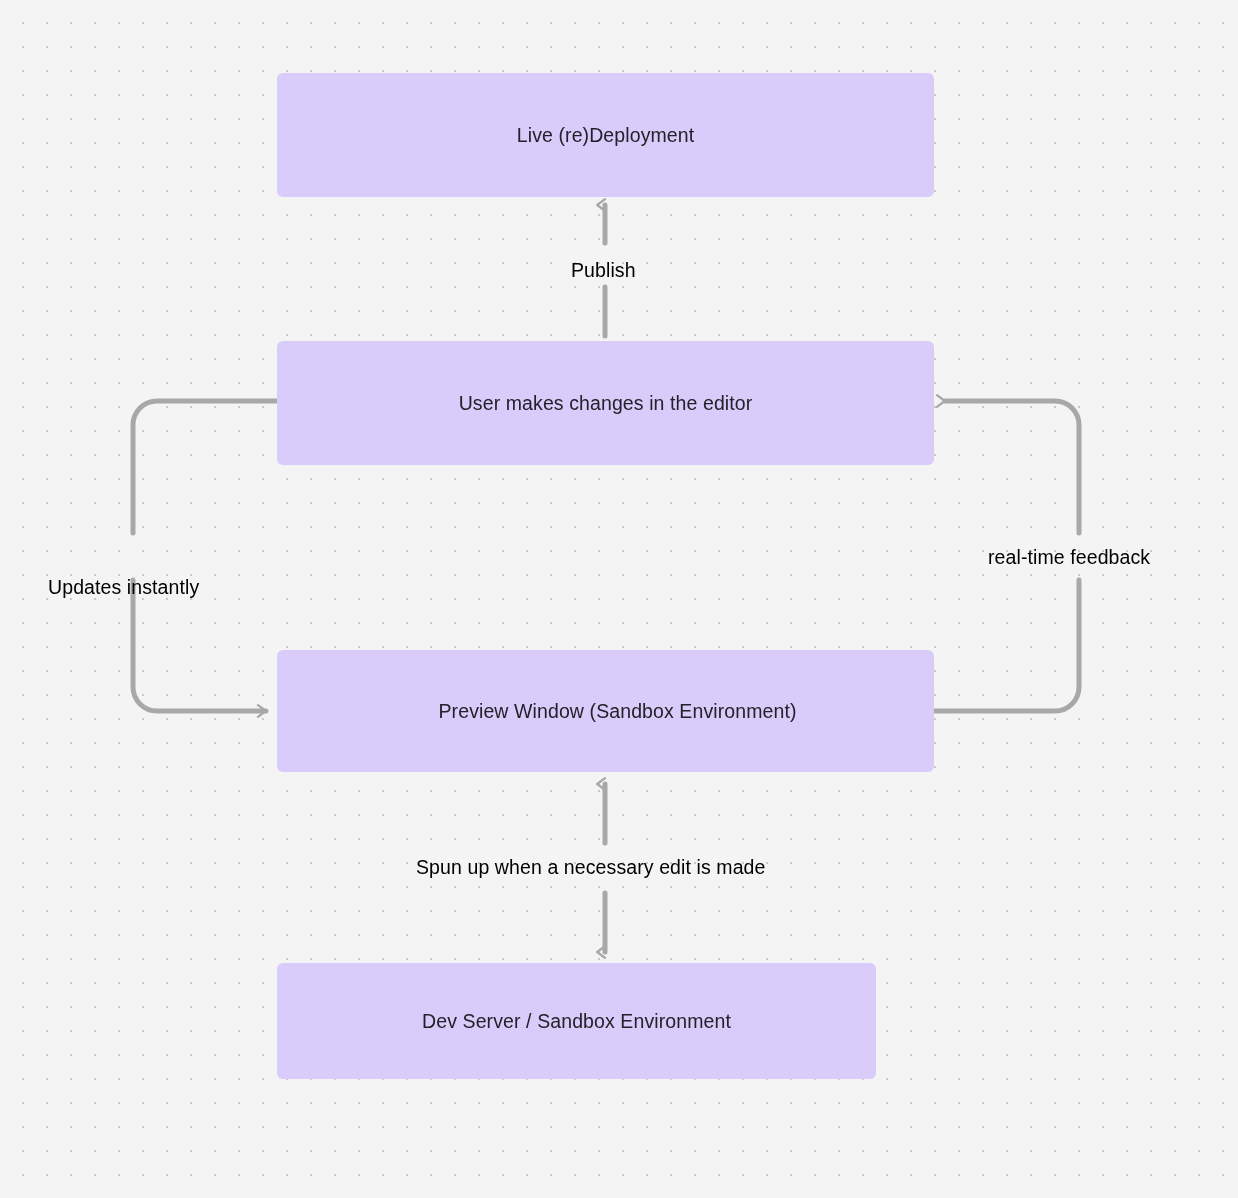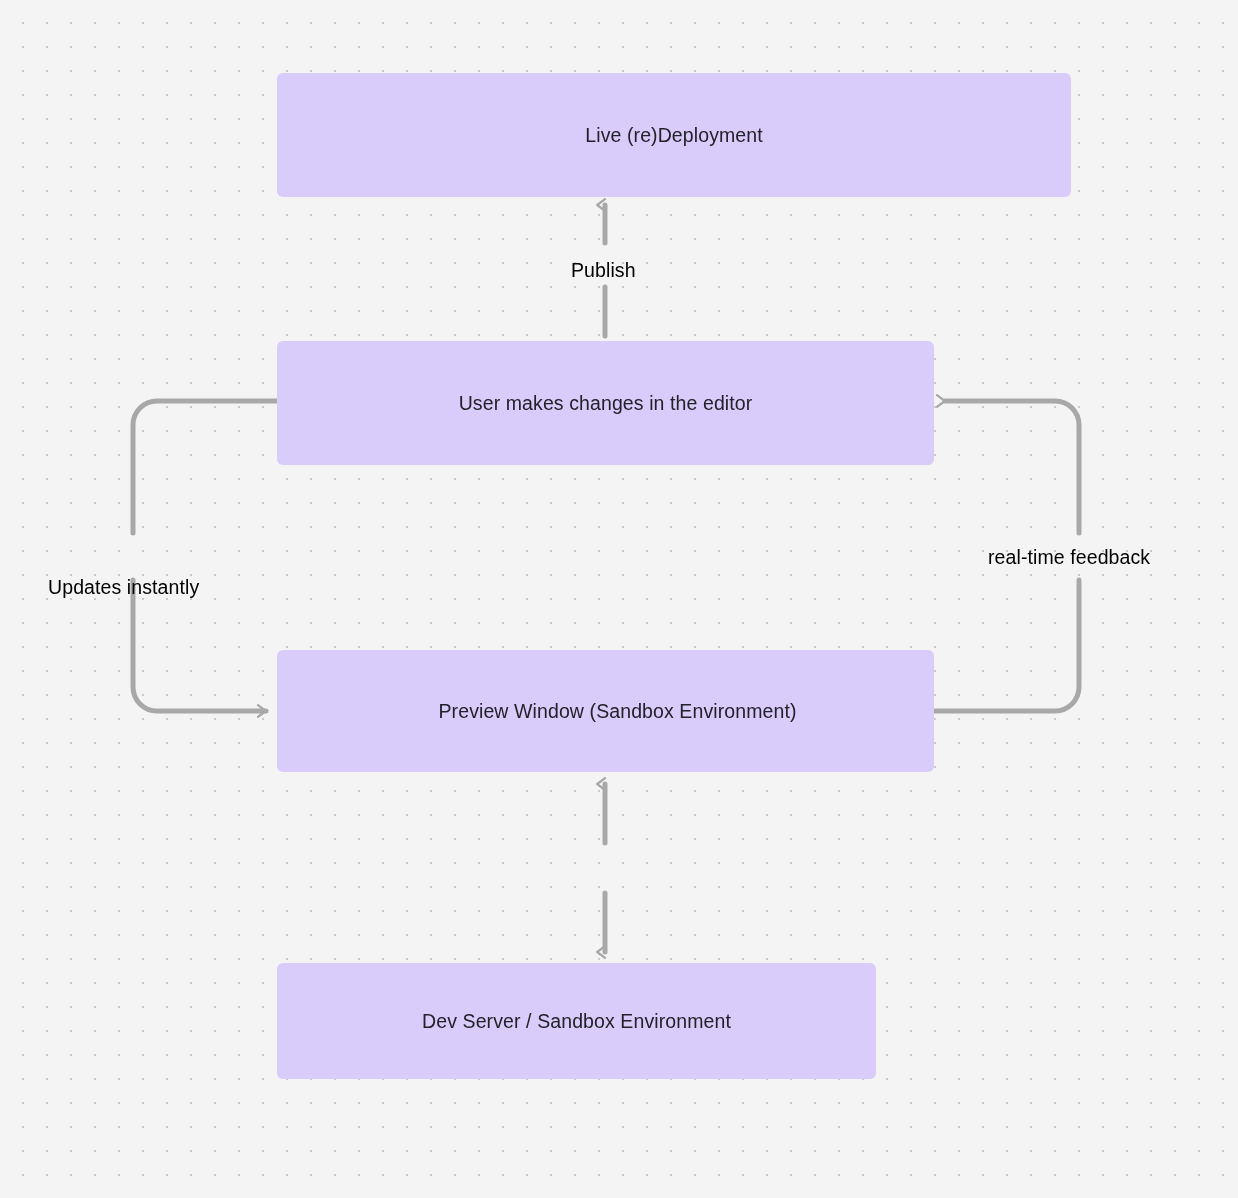--- a/index.html
+++ b/index.html
@@ -47,21 +47,21 @@
     font-size: 19.5px;
     letter-spacing: 0.1px;
   }
 
   .node-label {
     text-align: center;
     padding: 0 14px;
     white-space: nowrap;
   }
 
-  #node-live-deployment { left: 277px; top: 73px; width: 794px; height: 124px; }
+  #node-live-deployment { left: 277px; top: 73px; width: 657px; height: 124px; }
   #node-user-edits      { left: 277px; top: 341px; width: 657px; height: 124px; }
   #node-preview-window  { left: 277px; top: 650px; width: 657px; height: 122px; padding-left: 24px; }
   #node-dev-server      { left: 277px; top: 963px; width: 599px; height: 116px; }
 
   .edge-label {
     position: absolute;
     color: #000000;
     font-size: 19.5px;
     letter-spacing: 0.1px;
     white-space: nowrap;
@@ -125,14 +125,15 @@
   <div class="node" id="node-dev-server">
     <span class="node-label">Dev Server / Sandbox Environment</span>
   </div>
 
   <div class="edge-label" id="label-publish">Publish</div>
 
   <div class="edge-label" id="label-updates">Updates instantly</div>
 
   <div class="edge-label" id="label-realtime">real-time feedback</div>
 
+  <div class="edge-label" id="label-spun-up">Spun up when a necessary edit is made</div>
 
 </div>
 
 </body></html>

